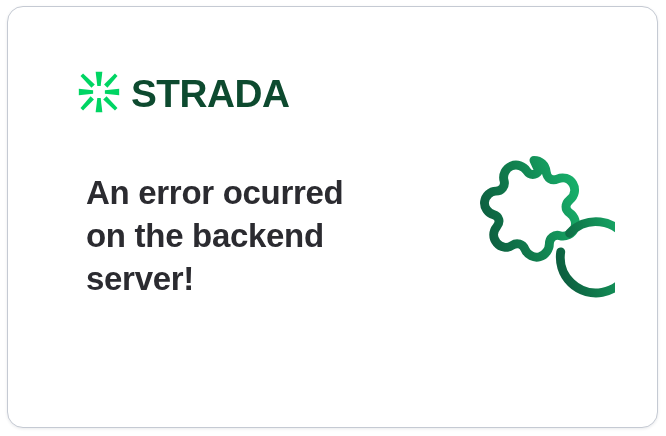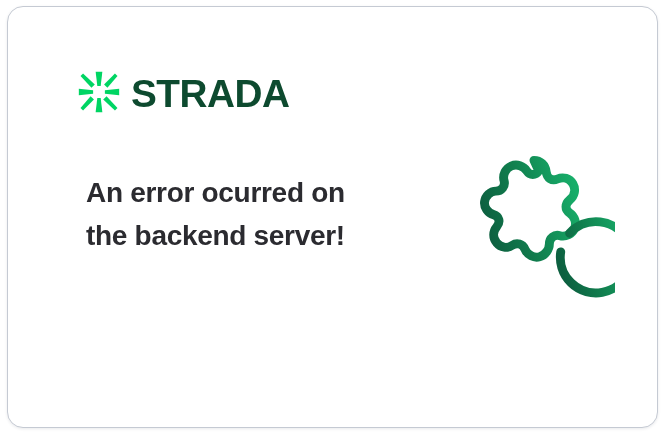--- a/index.html
+++ b/index.html
@@ -54,21 +54,21 @@
     transform-origin: left center;
   }
 
   
   #error-headline {
     position: absolute;
     left: 78px;
     top: 164px;
     width: 300px;
     font-family: "Liberation Sans", sans-serif;
-    font-size: 28px;
+    font-size: 33px;
     font-weight: 700;
     line-height: 43px;
     letter-spacing: -0.3px;
     color: #2b2b30;
     margin: 0;
   }
 
   
   #gear-illustration {
     position: absolute;

